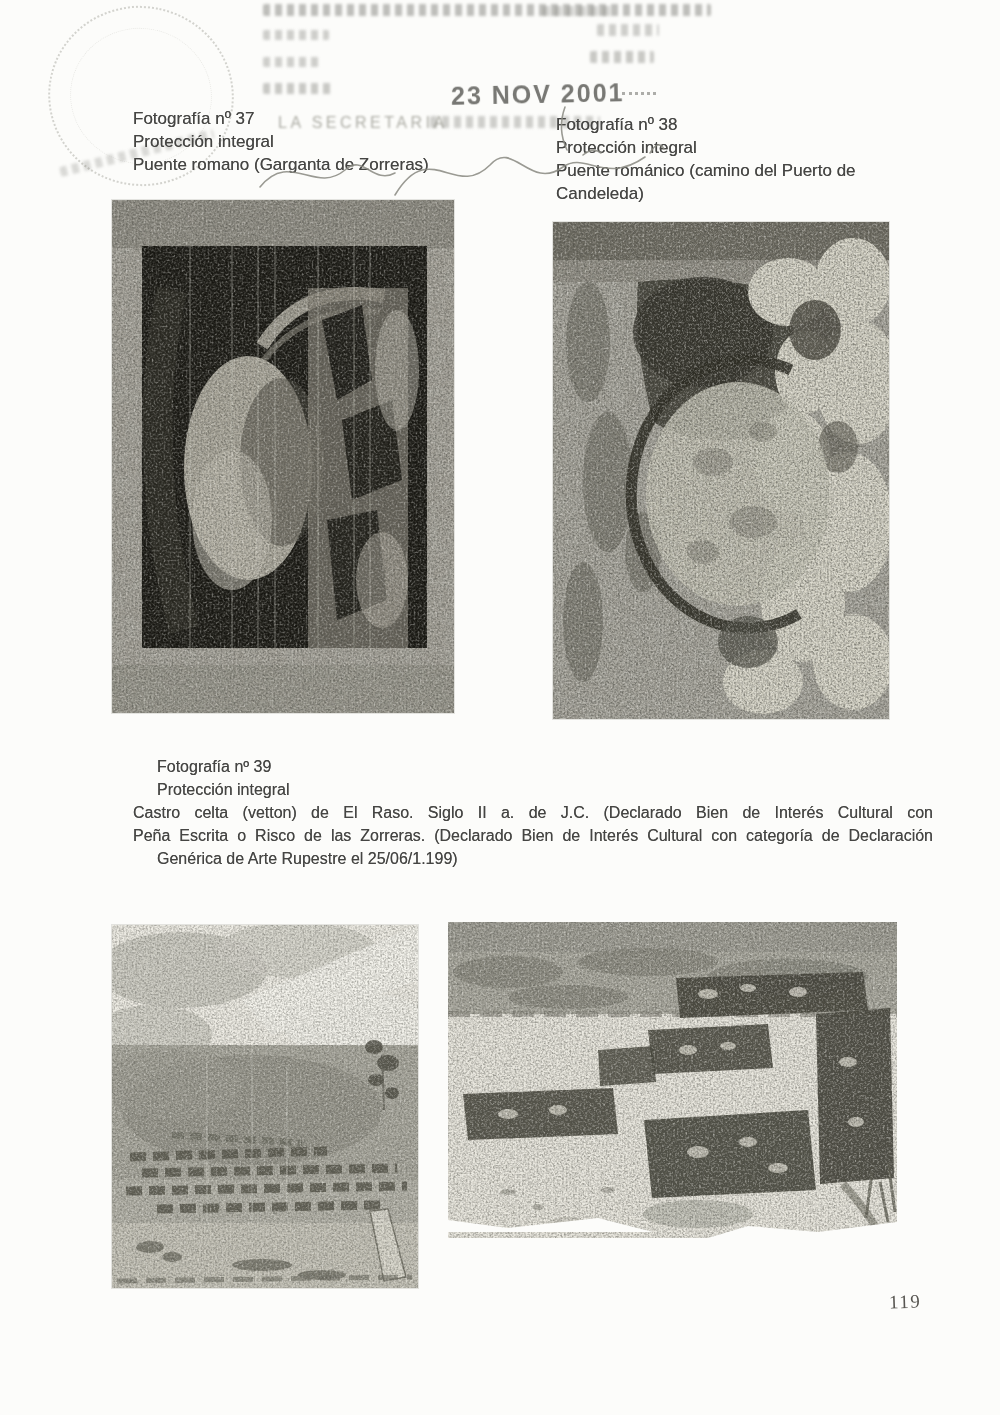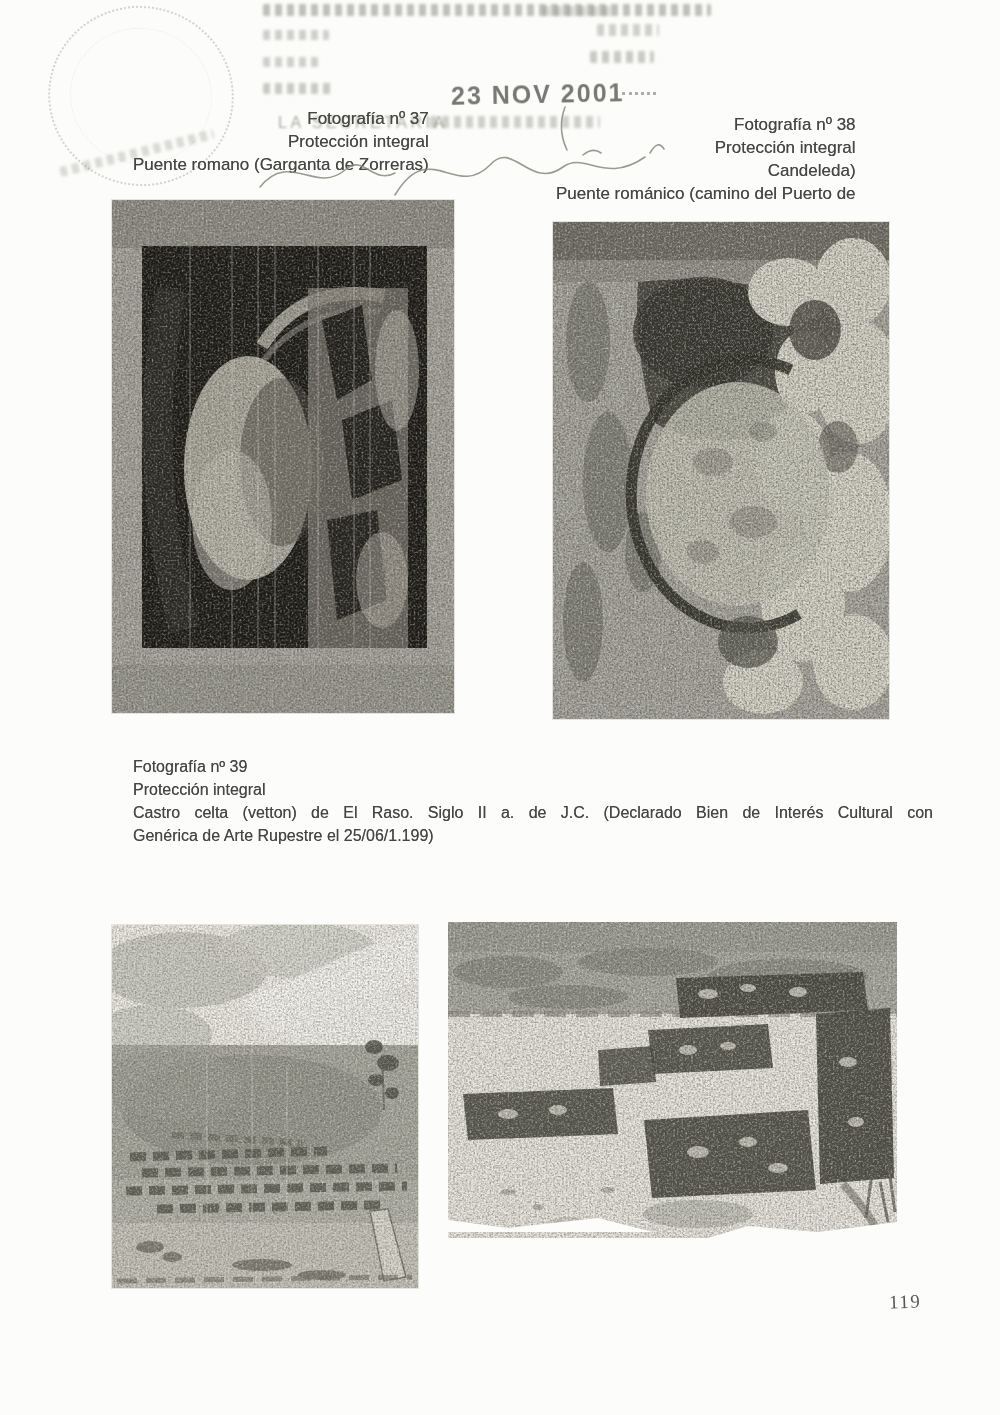--- a/index.html
+++ b/index.html
@@ -25,24 +25,24 @@
   .date-stamp{
     font-size:25px;font-weight:700;letter-spacing:2px;color:#787874;
     transform:rotate(-1.2deg);filter:blur(.6px);white-space:nowrap;
   }
   .stamp-dots{border-top:3px dotted #8d8d87;opacity:.7;filter:blur(.4px);}
   .secretaria{
     font-size:16px;letter-spacing:3.5px;color:#a8a8a0;filter:blur(1.1px);
     white-space:nowrap;opacity:.95;
   }
   .cap{font-size:17px;line-height:23px;white-space:nowrap;
-       color:#454543;text-shadow:0 0 .4px rgba(70,70,68,.75);text-align:right;}
+       color:#454543;text-shadow:0 0 .4px rgba(70,70,68,.75);}
   .cap39{font-size:16px;line-height:23px;width:800px;
          color:#454543;text-shadow:0 0 .4px rgba(70,70,68,.75);}
-  .cap39 .ln{white-space:nowrap;}
+  .cap39 .ln{white-space:nowrap;margin-left:24px;}
   .cap39 .j{white-space:normal;text-align:justify;text-align-last:justify;}
   .photo{box-shadow:0 0 0 1px rgba(150,150,144,.25);}
   .photo svg{display:block;}
   .page-num{font-family:"Liberation Serif",serif;font-size:19px;color:#46443f;
             letter-spacing:1.5px;transform:rotate(-2deg);opacity:.9;}
 </style>
 </head>
 <body>
 
 <div id="page">
@@ -85,22 +85,22 @@
 
   <div class="abs" style="left:133px;top:107px;">
     <div class="cap">Fotografía nº 37</div>
     <div class="cap">Protección integral</div>
     <div class="cap">Puente romano (Garganta de Zorreras)</div>
   </div>
 
   <div class="abs" style="left:556px;top:107px;margin-top:6px;">
     <div class="cap">Fotografía nº 38</div>
     <div class="cap">Protección integral</div>
+    <div class="cap">Puente románico (camino del Puerto de</div>
     <div class="cap">Candeleda)</div>
-    <div class="cap">Puente románico (camino del Puerto de</div>
   </div>
 
   <svg class="abs" style="left:245px;top:95px;" width="440" height="115" viewBox="0 0 440 115">
     <g fill="none" stroke="#8a8a82" stroke-width="1.6" opacity=".85" stroke-linecap="round">
       <path d="M15,92 C45,55 70,100 100,75 C118,58 128,90 150,78"></path>
       <path d="M150,100 C185,42 210,105 245,70 C268,44 285,96 318,72 C340,56 360,90 400,62"></path>
       <path d="M320,12 Q312,34 322,55"></path>
       <path d="M338,60 q10,-8 18,-2"></path>
       <path d="M405,58 q8,-14 14,-4"></path>
     </g>
@@ -177,20 +177,21 @@
       <ellipse cx="195" cy="420" rx="30" ry="26" fill="#494840" opacity="0.7"></ellipse>
       <rect width="336" height="497" filter="url(#fgD)" opacity="0.55"></rect>
       <rect width="336" height="497" filter="url(#fgL)" opacity="0.5"></rect>
     </svg>
   </div>
 
   <div class="abs cap39" style="left:133px;top:755px;">
     <div class="ln">Fotografía nº 39</div>
     <div class="ln">Protección integral</div>
     <div class="j">Castro celta (vetton) de El Raso. Siglo II a. de J.C. (Declarado Bien de Interés Cultural con</div>
+    <div class="j">Peña Escrita o Risco de las Zorreras. (Declarado Bien de Interés Cultural con categoría de Declaración</div>
     <div class="ln">Genérica de Arte Rupestre el 25/06/1.199)</div>
   </div>
 
   <div class="abs photo" style="left:112px;top:925px;width:306px;height:363px;" role="img" aria-label="Landscape photograph of the Celtic castro of El Raso with stone wall terraces under a cloudy sky">
     <svg width="306" height="363" viewBox="0 0 306 363">
       <rect width="306" height="363" fill="#b0afa5"></rect>
       <rect width="306" height="135" fill="#eceae2"></rect>
       <ellipse cx="70" cy="45" rx="85" ry="38" fill="#c6c5bc" opacity="0.9"></ellipse>
       <ellipse cx="185" cy="25" rx="80" ry="28" fill="#cfcec5" opacity="0.8"></ellipse>
       <polygon points="130,75 306,0 306,55 160,110" fill="#f4f3ec" opacity="0.9"></polygon>

